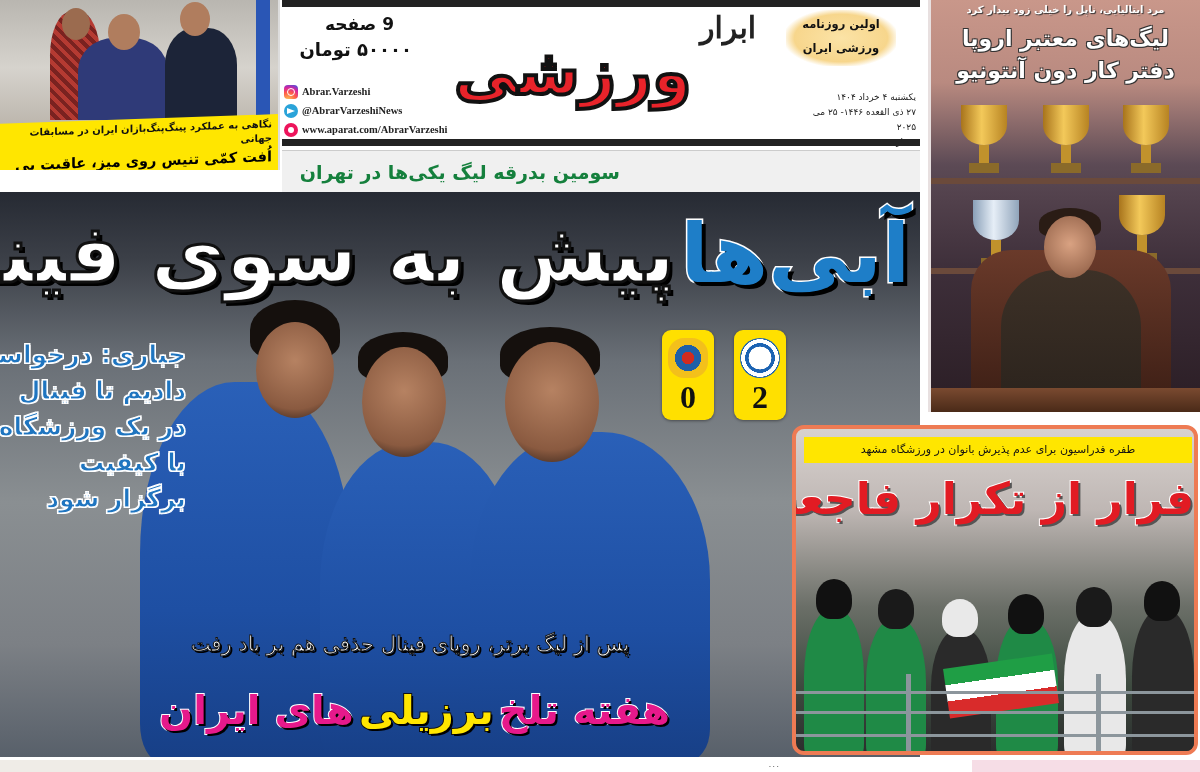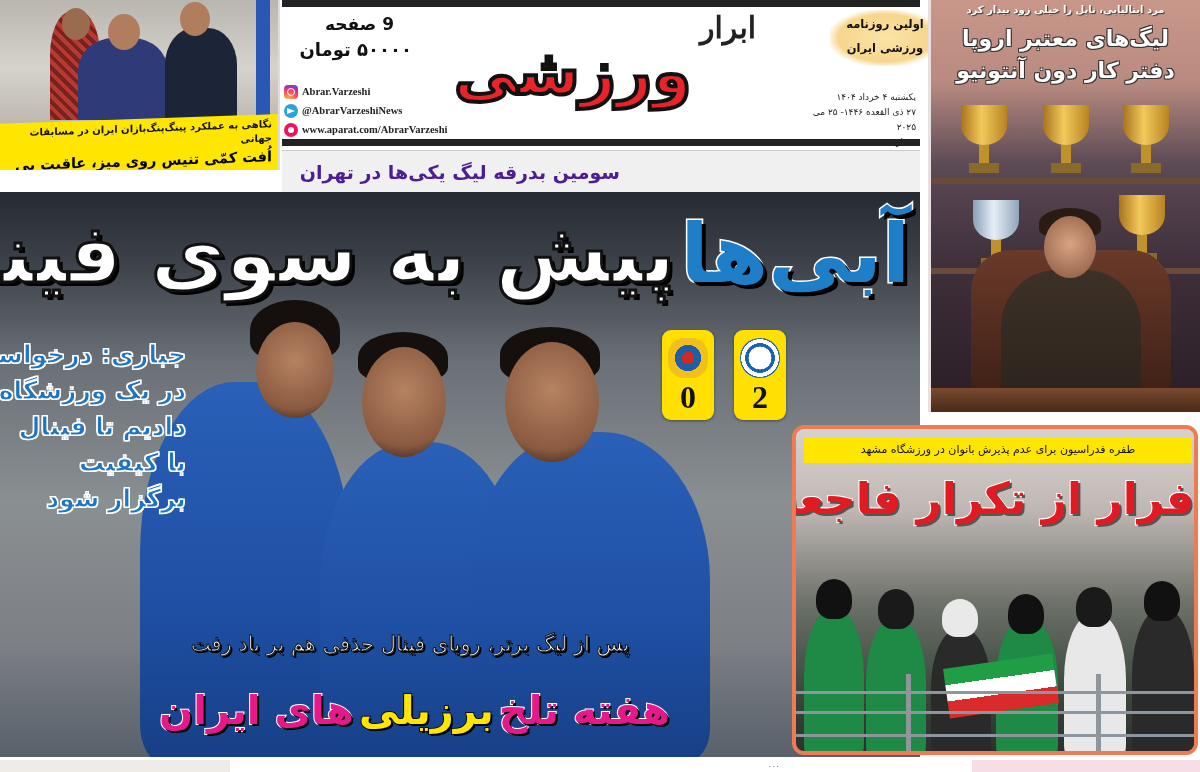--- a/index.html
+++ b/index.html
@@ -32,30 +32,30 @@
   .ic-tg::after { content: ""; position: absolute; left: 3px; top: 4px; border-left: 8px solid #fff; border-top: 3px solid transparent; border-bottom: 3px solid transparent; }
   .ic-aparat { background: #ed145b; border-radius: 50% !important; position: relative; }
   .ic-aparat::after { content: ""; position: absolute; left: 4px; top: 4px; width: 6px; height: 6px; background: #fff; border-radius: 50%; }
   .social-row .txt { font-family: "Liberation Serif", serif; font-weight: bold; font-size: 10.5px; color: #222; }
 
   .logo { position: absolute; left: 168px; top: 4px; width: 320px; height: 135px; }
   .logo .main { position: absolute; left: 4px; top: 14px; font-size: 63px; font-weight: bold; color: #e8232a;
     -webkit-text-stroke: 4px #111; line-height: 110px; letter-spacing: -6px; direction: rtl; }
   .logo .small { position: absolute; left: 250px; top: 6px; font-family: "DejaVu Serif", serif; font-size: 30px; font-weight: bold; color: #222; direction: rtl; }
 
-  .tagline-badge { position: absolute; left: 548px; top: 10px; width: 110px; height: 56px;
+  .tagline-badge { position: absolute; left: 504px; top: 10px; width: 110px; height: 56px;
     background: radial-gradient(ellipse at center,#fbe3a6 0%,#f7d68c 60%,#fff 75%); text-align: center; direction: rtl; }
   .tagline-badge div { font-size: 11.5px; font-weight: bold; color: #111; line-height: 20px; margin-top: 4px; }
   .date-box { position: absolute; left: 510px; top: 90px; width: 124px; text-align: right; direction: rtl; }
   .date-box div { font-size: 9px; color: #222; line-height: 15px; }
 
   
   #strip { position: absolute; left: 282px; top: 150px; width: 638px; height: 42px; background: #f0f0f0;
     border-top: 1px solid #ccc; text-align: right; padding-right: 300px; direction: rtl; }
-  #strip span { font-size: 19px; font-weight: bold; color: #4c1d95; line-height: 42px; }
+  #strip span { font-size: 19px; font-weight: bold; color: #15803d; line-height: 42px; }
 
   
   #hero { position: absolute; left: 0; top: 192px; width: 920px; height: 565px; overflow: hidden;
     background: linear-gradient(180deg,#262a33 0%,#3c4048 12%,#6a7077 30%,#8a8f92 55%,#7c8085 80%,#58606a 100%); }
   #hero .player { position: absolute; border-radius: 45% 45% 10% 10%; background: linear-gradient(180deg,#2a60b8 0%,#1e4fa3 60%,#173f86 100%); }
   #hero .head { position: absolute; border-radius: 50%; background: radial-gradient(circle at 50% 40%,#b68262 0%,#8a5a40 70%,#2c1d16 100%); }
   #hero .hair { position: absolute; border-radius: 50% 50% 30% 30%; background: #15100d; }
   .headline { position: absolute; left: 10px; top: 12px; width: 900px; text-align: center; direction: rtl; white-space: nowrap; }
   .headline span { font-size: 82px; font-weight: bold; line-height: 100px; -webkit-text-stroke: 3px #111;
     text-shadow: 4px 4px 0 #000; }
@@ -190,22 +190,22 @@
   <div class="hair" style="left:500px;top:135px;width:100px;height:55px;"></div>
   <div class="head" style="left:505px;top:150px;width:94px;height:120px;"></div>
 
   <div class="headline">
     <span class="blue">آبی‌ها</span>
     <span class="white">پیش به سوی فینال</span>
   </div>
 
   <div class="side-quote">
     <div>جباری: درخواست</div>
+    <div>دادیم تا فینال</div>
     <div>در یک ورزشگاه</div>
-    <div>دادیم تا فینال</div>
     <div>با کیفیت</div>
     <div>برگزار شود</div>
   </div>
 
   <div class="score-card" style="left:734px;top:138px;">
     <div class="crest crest-esteghlal"></div>
     <div class="num">2</div>
   </div>
   <div class="score-card" style="left:662px;top:138px;">
     <div class="crest crest-sanat"></div>

